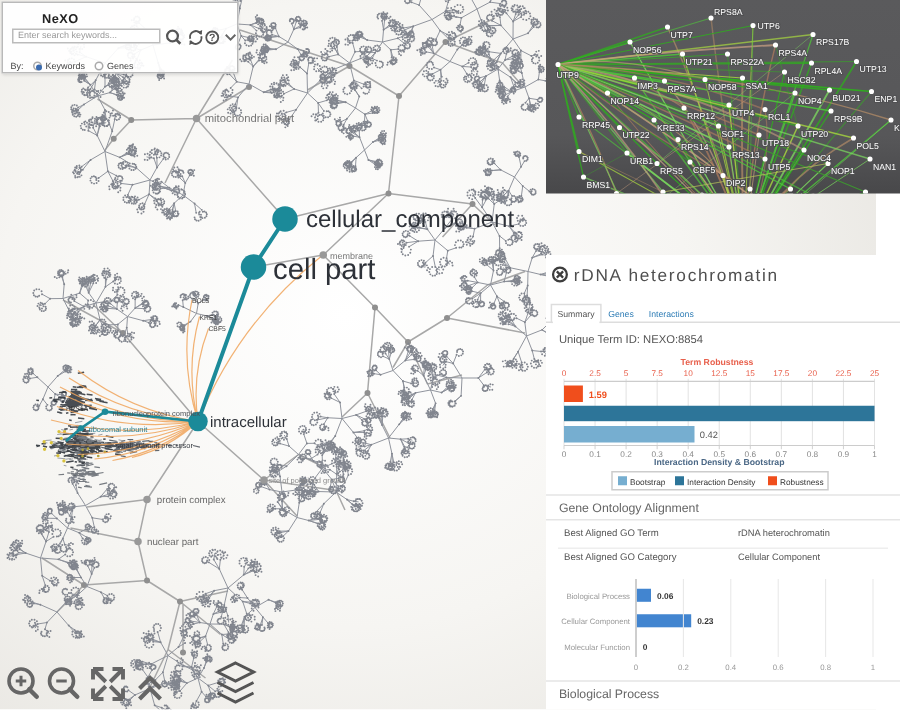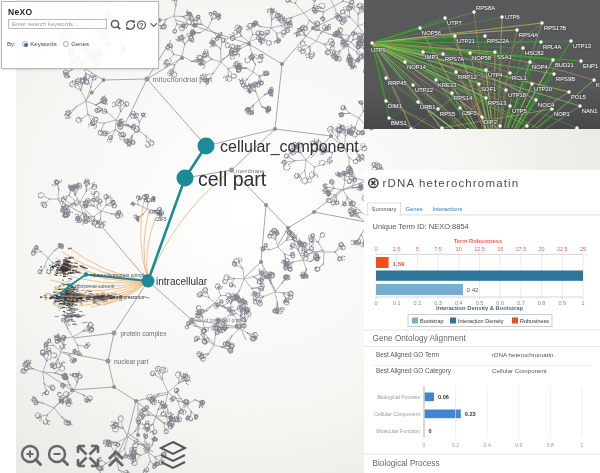--- a/index.html
+++ b/index.html
@@ -1,25 +1,25 @@
 <!DOCTYPE html>
 <html><head>
 <meta charset="utf-8">
 <style>
   * { margin:0; padding:0; box-sizing:border-box; }
   html,body { width:600px; height:473px; overflow:hidden;
     font-family:"Liberation Sans", sans-serif; background:#fff; }
   #stage { position:relative; width:600px; height:473px; }
-  #canvas { position:absolute; left:16px; top:0; width:584px; height:473px;
+  #canvas { position:absolute; left:0; top:0; width:584px; height:473px;
     background:radial-gradient(ellipse 420px 380px at 230px 210px, #ffffff 0%, #f6f5f2 55%, #e7e5e0 100%); }
   #netpanel { position:absolute; left:364px; top:0; width:236px; height:129px;
     background:linear-gradient(180deg, #5a5a5c 0%, #575759 70%, #48484a 100%); overflow:hidden; }
   #detail { position:absolute; left:364px; top:170px; width:236px; height:303px; background:#fff;text-align:center; }
-  #search { position:absolute; left:1px; top:1px; width:158px; height:68px;
-    background:rgba(255,255,255,0.93); border:1px solid #b9b9b9; box-shadow:0 1px 2px rgba(0,0,0,.12); }
+  #search { position:absolute; left:1px; top:1px; width:158px; height:48px;
+    background:rgba(255,255,255,0.93); border:1px solid #b9b9b9; box-shadow:0 1px 2px rgba(0,0,0,.12);padding-left:20px; }
   #search h1 { font-size:8.5px; color:#222; margin:4.5px 0 0 6px; letter-spacing:.3px; }
   #sinput { position:absolute; left:6px; top:17px; width:99px; height:10px; background:#fff;
     border:1px solid #bbb; font-size:6px; color:#999; line-height:8px; padding:0 3px; }
   #byrow { position:absolute; left:5px; top:38.5px; font-size:6px; color:#444; }
   .radio { display:inline-block; width:6px; height:6px; border:1px solid #aaa; border-radius:50%;
     background:#fff; vertical-align:-1px; margin:0 2px 0 5px; position:relative; }
   .radio.on::after { content:""; position:absolute; left:1px; top:1px; width:4px; height:4px;
     border-radius:50%; background:#3a6bb0; }
   svg text { font-family:"Liberation Sans", sans-serif; }
 </style>

